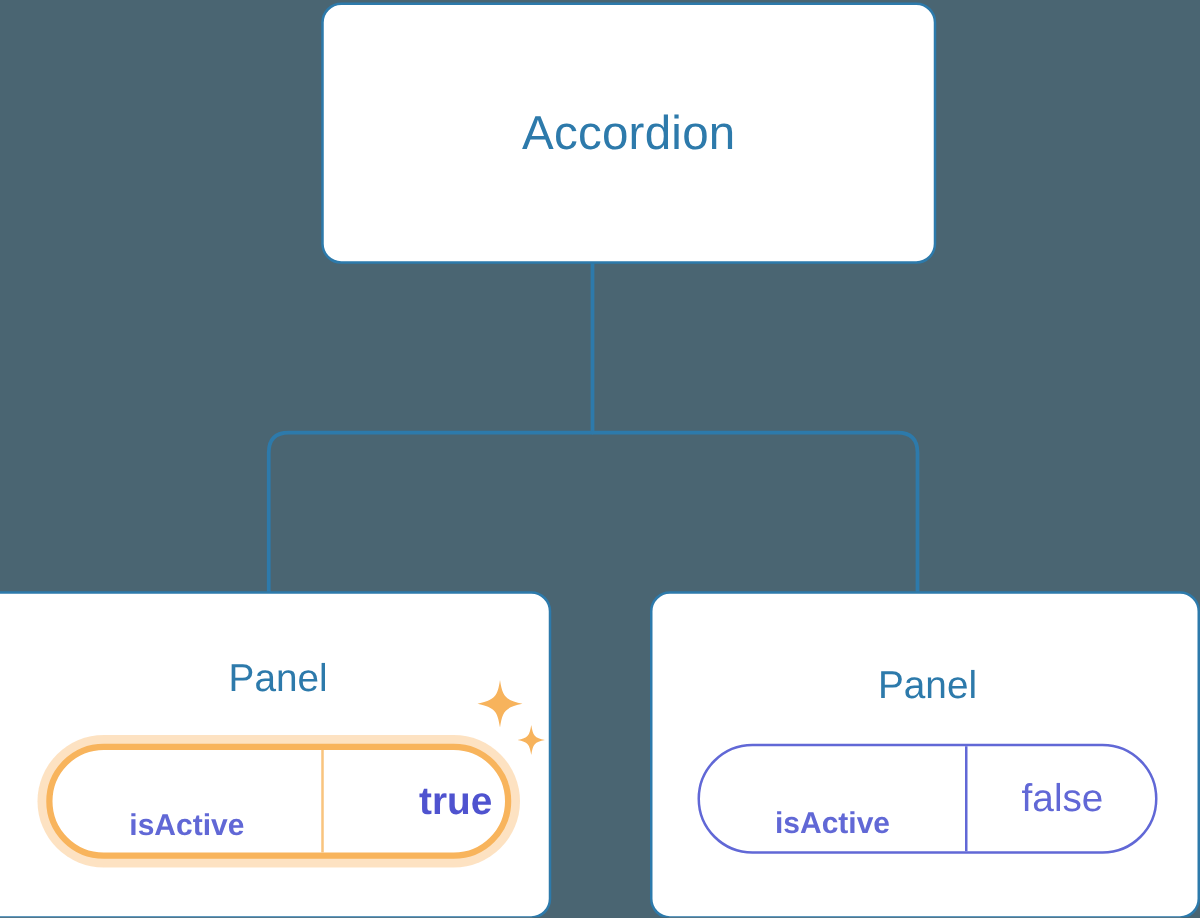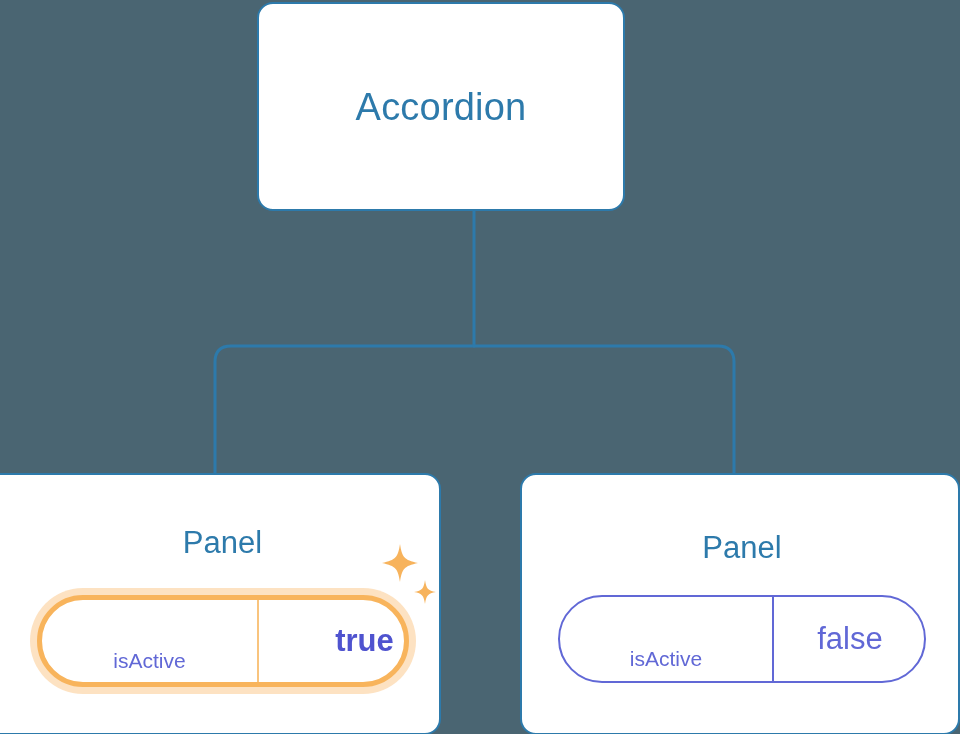--- a/index.html
+++ b/index.html
@@ -30,21 +30,21 @@
     position: absolute;
     background: #ffffff;
     border: 2px solid #2d7aab;
     border-radius: 16px;
     box-sizing: border-box;
   }
 
   .card-root {
     left: 257px;
     top: 2px;
-    width: 368px;
+    width: 492px;
     height: 209px;
     display: flex;
     align-items: center;
     justify-content: center;
   }
 
   .card-title-root {
     color: #2d7aab;
     font-size: 38px;
     font-weight: 400;
@@ -135,22 +135,22 @@
     display: flex;
     align-items: center;
     justify-content: center;
     padding: 0 20px;
     box-sizing: border-box;
     white-space: nowrap;
   }
 
   .pill-key {
     color: #6168d6;
-    font-size: 21px;
-    font-weight: 400;
+    font-size: 24px;
+    font-weight: 700;
     flex: 0 0 auto;
     margin-top: 40px;
   }
 
   .pill-val {
     color: #4f53cf;
     font-size: 31px;
     flex: 0 0 auto;
   }
 

